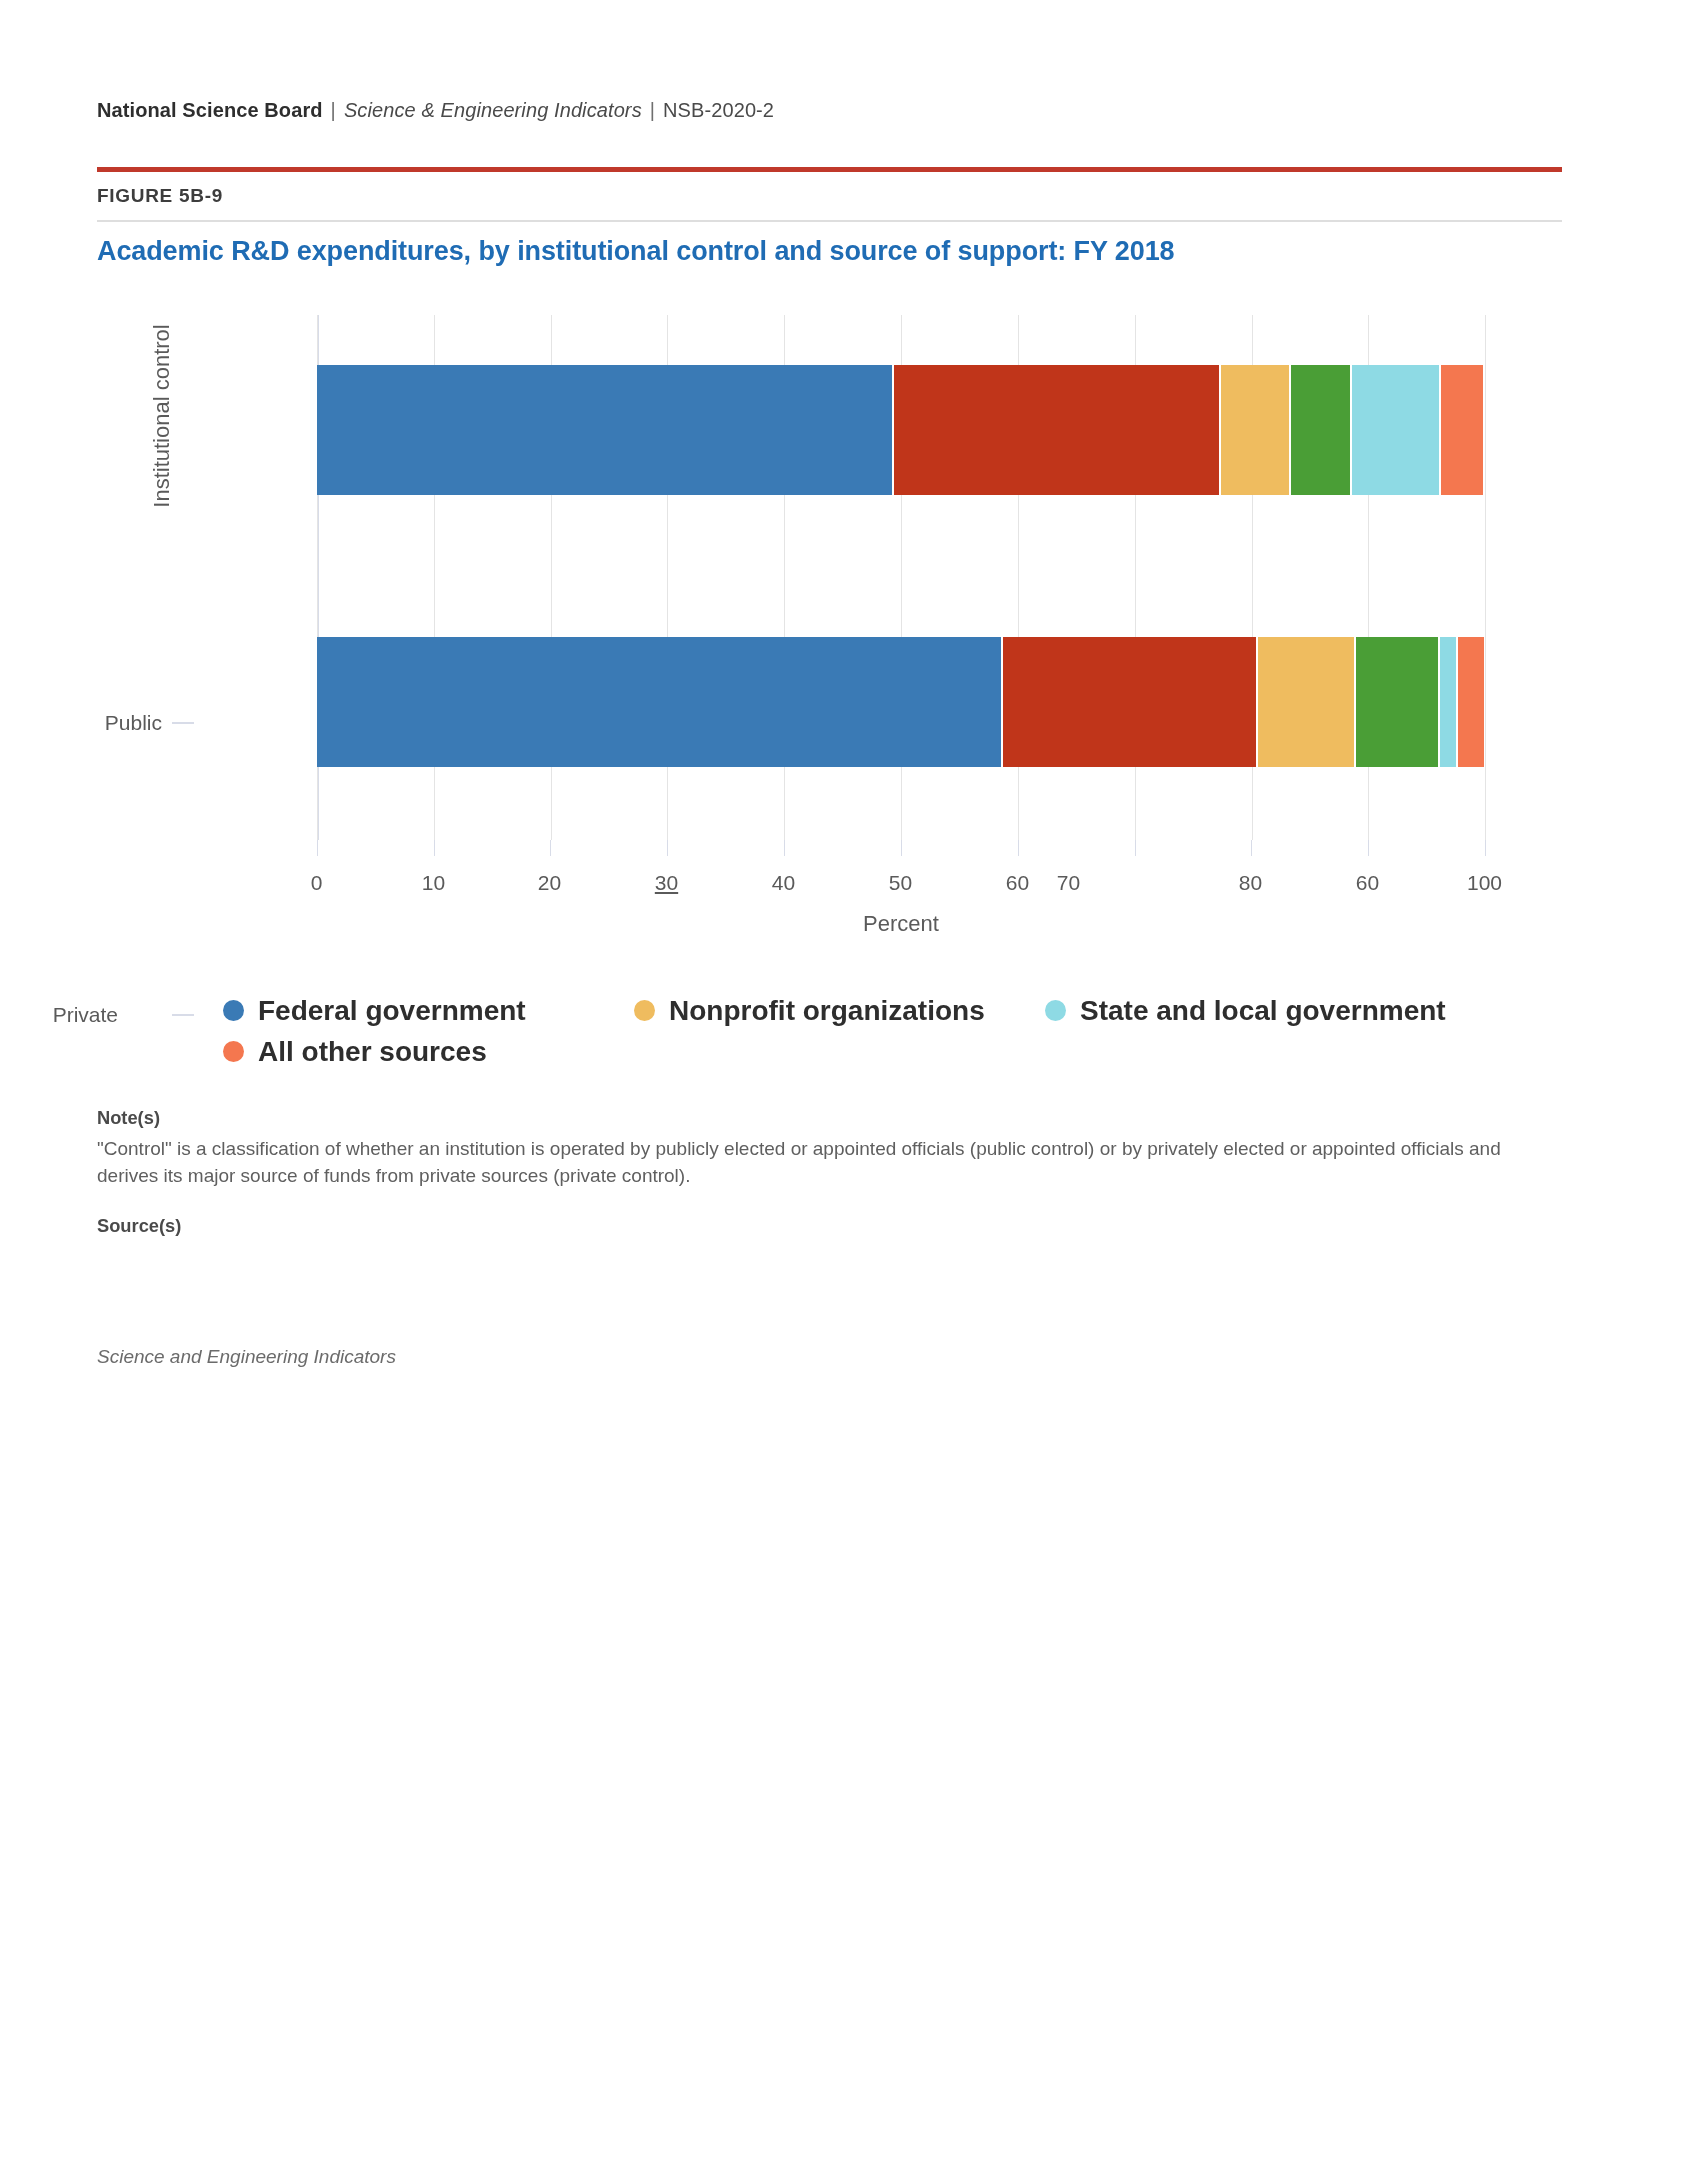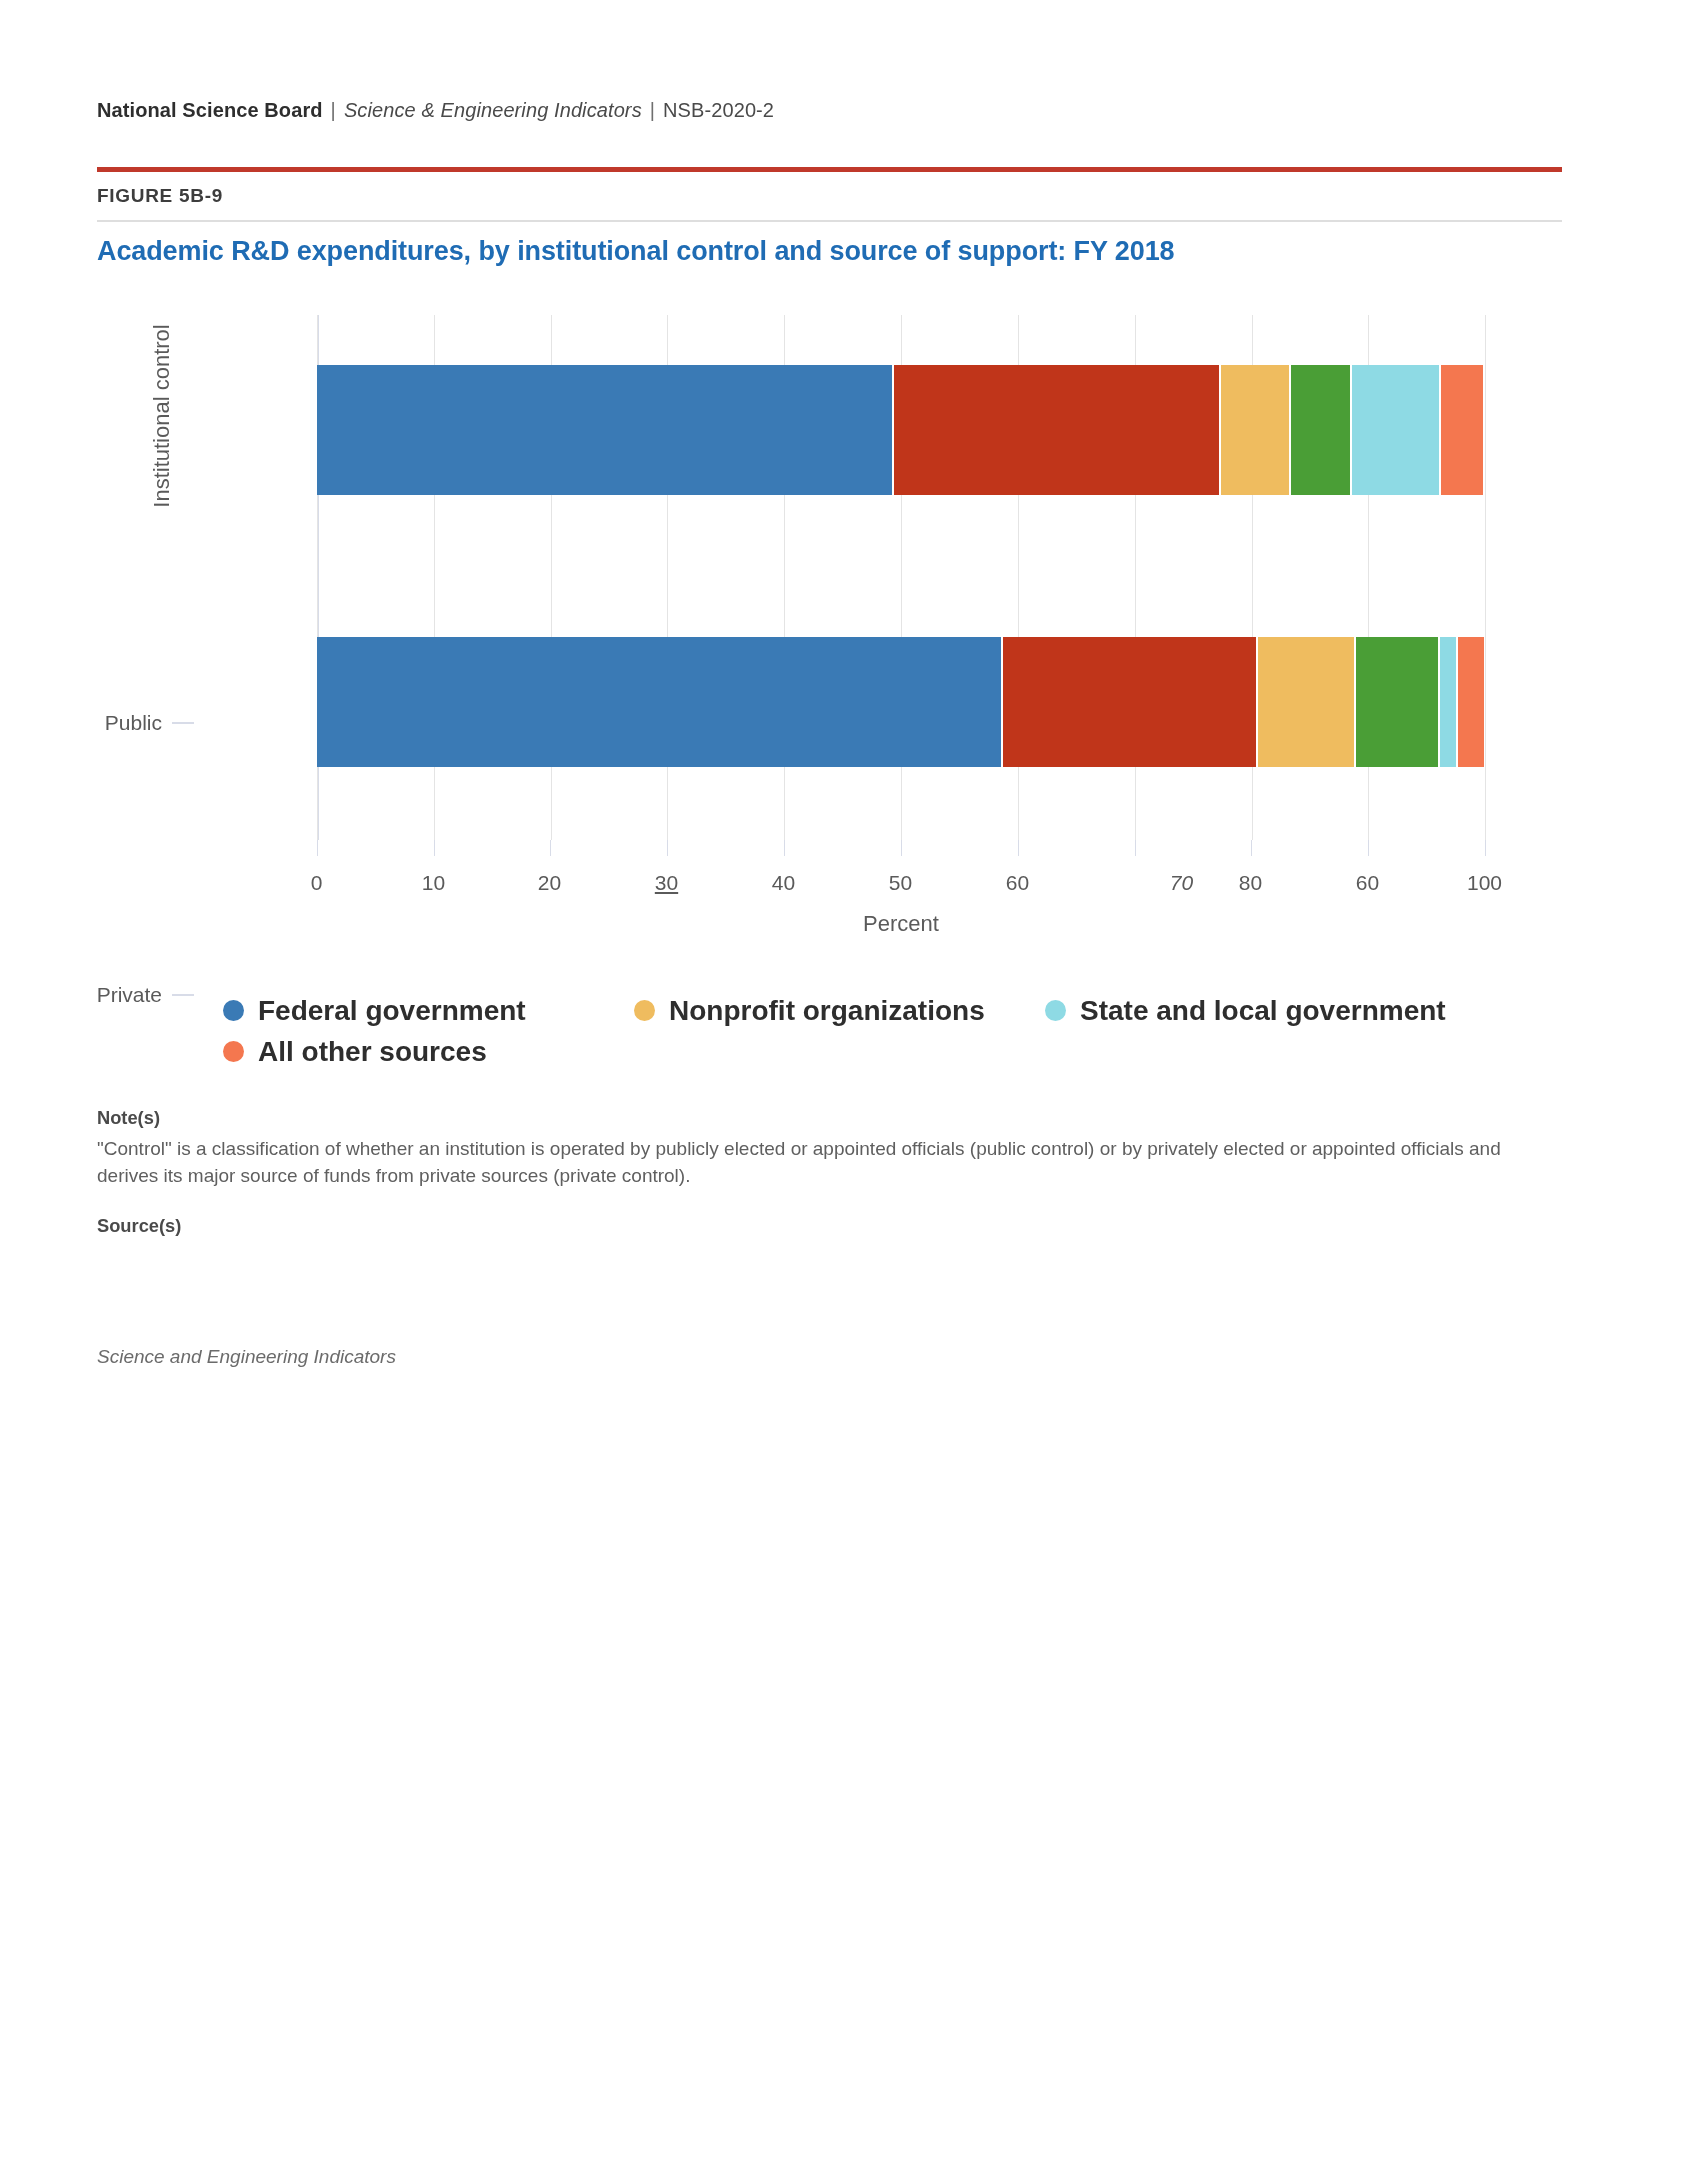--- a/index.html
+++ b/index.html
@@ -169,34 +169,34 @@
         <div class="xtick-label" style="left: 550px;">20</div>
         <div class="xtick-mark" style="left: 667px;"></div>
         <div class="xtick-label" style="left: 667px; text-decoration: underline;">30</div>
         <div class="xtick-mark" style="left: 784px;"></div>
         <div class="xtick-label" style="left: 784px;">40</div>
         <div class="xtick-mark" style="left: 901px;"></div>
         <div class="xtick-label" style="left: 901px;">50</div>
         <div class="xtick-mark" style="left: 1018px;"></div>
         <div class="xtick-label" style="left: 1018px;">60</div>
         <div class="xtick-mark" style="left: 1135px;"></div>
-        <div class="xtick-label" style="left: 1182px; font-style: italic;">70</div>
+        <div class="xtick-label" style="left: 1069px;">70</div>
         <div class="xtick-mark" style="left: 1251px;"></div>
         <div class="xtick-label" style="left: 1251px;">80</div>
         <div class="xtick-mark" style="left: 1368px;"></div>
         <div class="xtick-label" style="left: 1368px;">60</div>
         <div class="xtick-mark" style="left: 1485px;"></div>
         <div class="xtick-label" style="left: 1485px;">100</div>
       </div>
     <div class="xtitle">Percent</div>
   <div class="ytick" style="top: 414px;">
         <span class="tlabel">Public</span>
         <span class="tdash"></span>
       </div>
-      <div class="ytick" style="top: 686px;">
+      <div class="ytick" style="top: 706px; gap: 44px;">
         <span class="tlabel">Private</span>
         <span class="tdash"></span>
       </div>
     </div>
 
   <div class="legend" id="legend">
       <div class="legend-item">
         <span class="dot" style="background: rgb(58, 122, 181);"></span>
         <span class="ltext">Federal government</span>
       </div>

